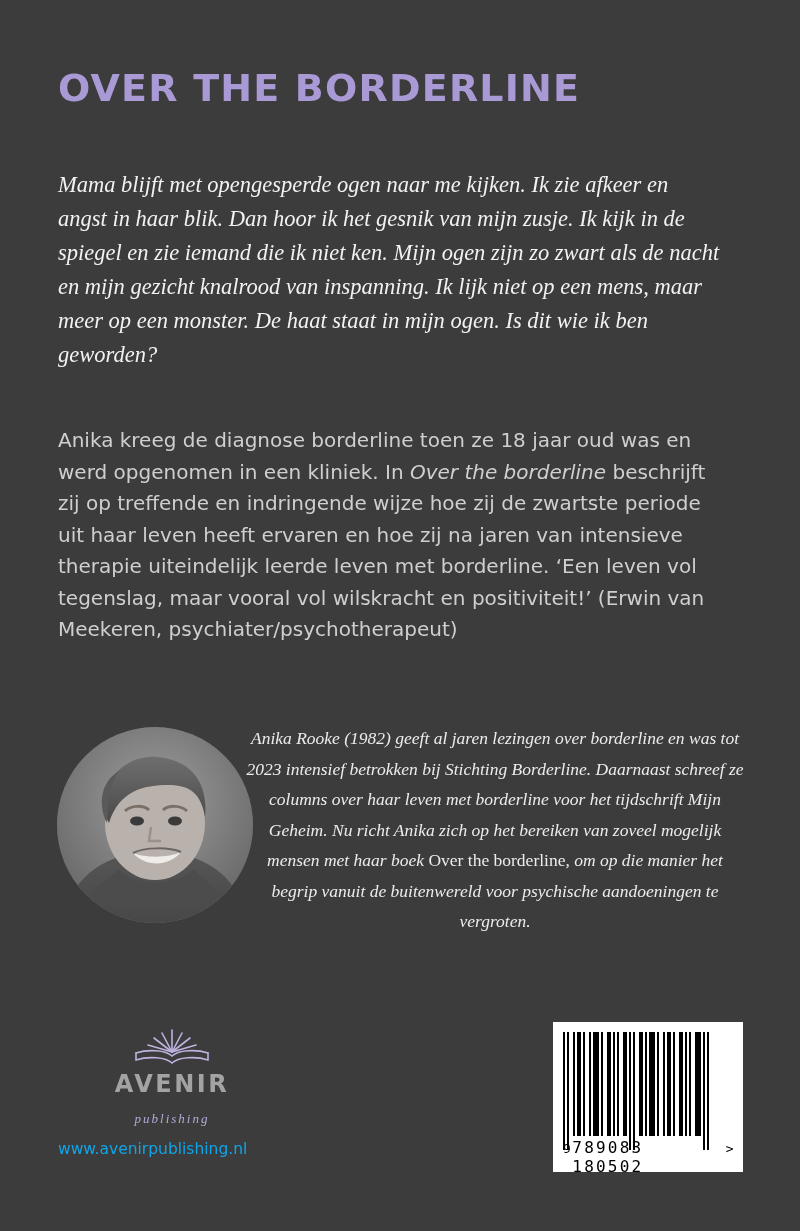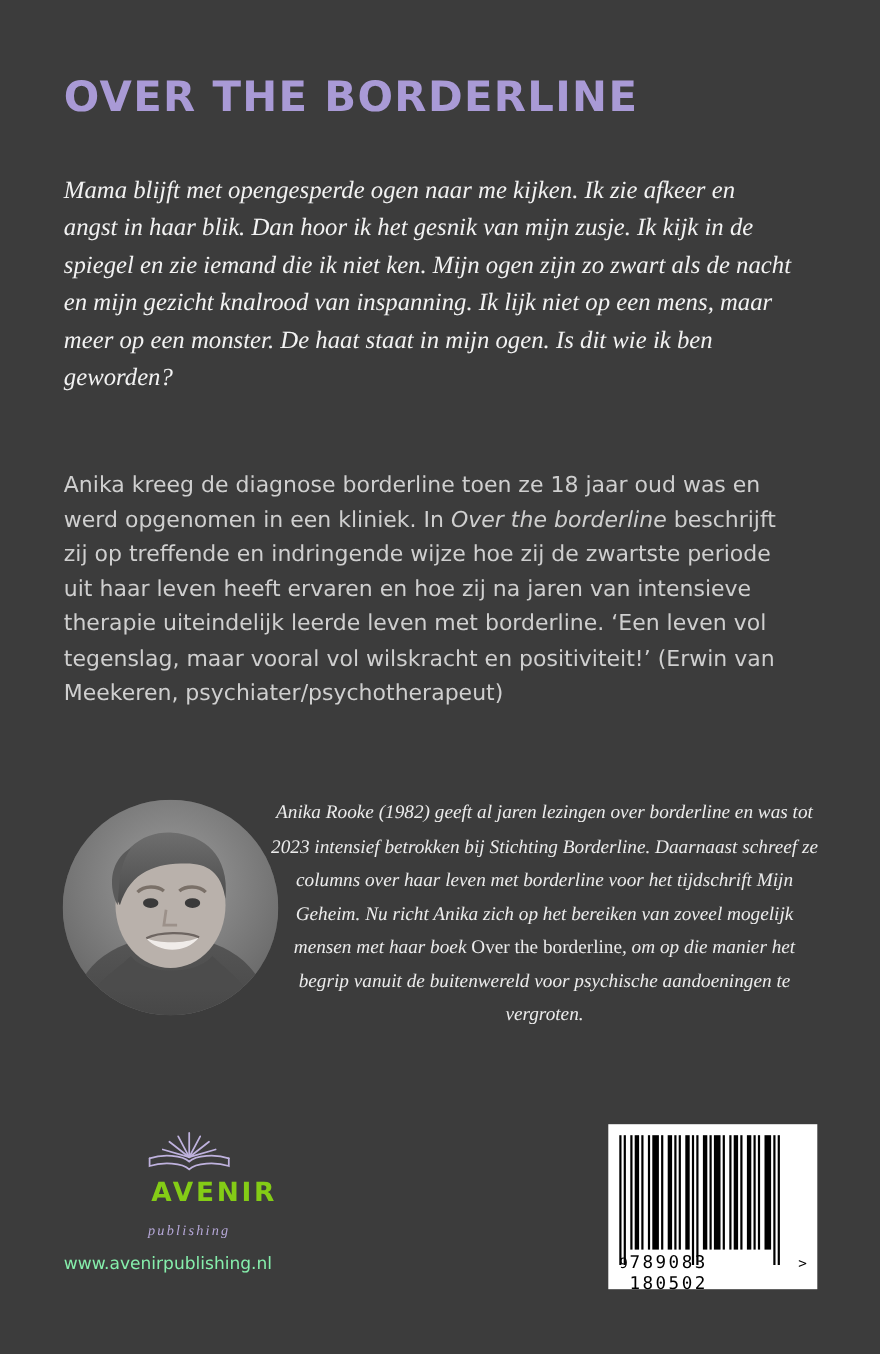--- a/index.html
+++ b/index.html
@@ -30,21 +30,21 @@
     font-size: 38px;
     letter-spacing: 1.2px;
     color: #a99ad6;
     line-height: 1.1;
   }
 
   
   .quote {
     position: absolute;
     left: 58px;
-    top: 156px;
+    top: 168px;
     width: 662px;
     font-family: "Liberation Serif", serif;
     font-style: italic;
     font-size: 22.5px;
     line-height: 34px;
     color: #f2f2f2;
   }
 
   
   .blurb {
@@ -105,40 +105,39 @@
     height: 44px;
     display: flex;
     align-items: flex-end;
     justify-content: center;
   }
   .logo .name {
     font-family: "DejaVu Sans", sans-serif;
     font-weight: bold;
     font-size: 24px;
     letter-spacing: 2.5px;
-    color: #84cc16;
+    color: #a3a3a3;
     margin-top: 4px;
-    text-align: right;
   }
   .logo .sub {
     font-family: "Liberation Serif", serif;
     font-style: italic;
     font-size: 13px;
     letter-spacing: 2px;
     color: #b6a8d8;
     margin-top: 13px;
   }
 
   .website {
     position: absolute;
     left: 58px;
     top: 1140px;
     font-family: "DejaVu Sans", sans-serif;
     font-size: 15.5px;
-    color: #86efac;
+    color: #0ea5e9;
   }
 
   
   .barcode-box {
     position: absolute;
     left: 553px;
     top: 1022px;
     width: 190px;
     height: 150px;
     background: #ffffff;

